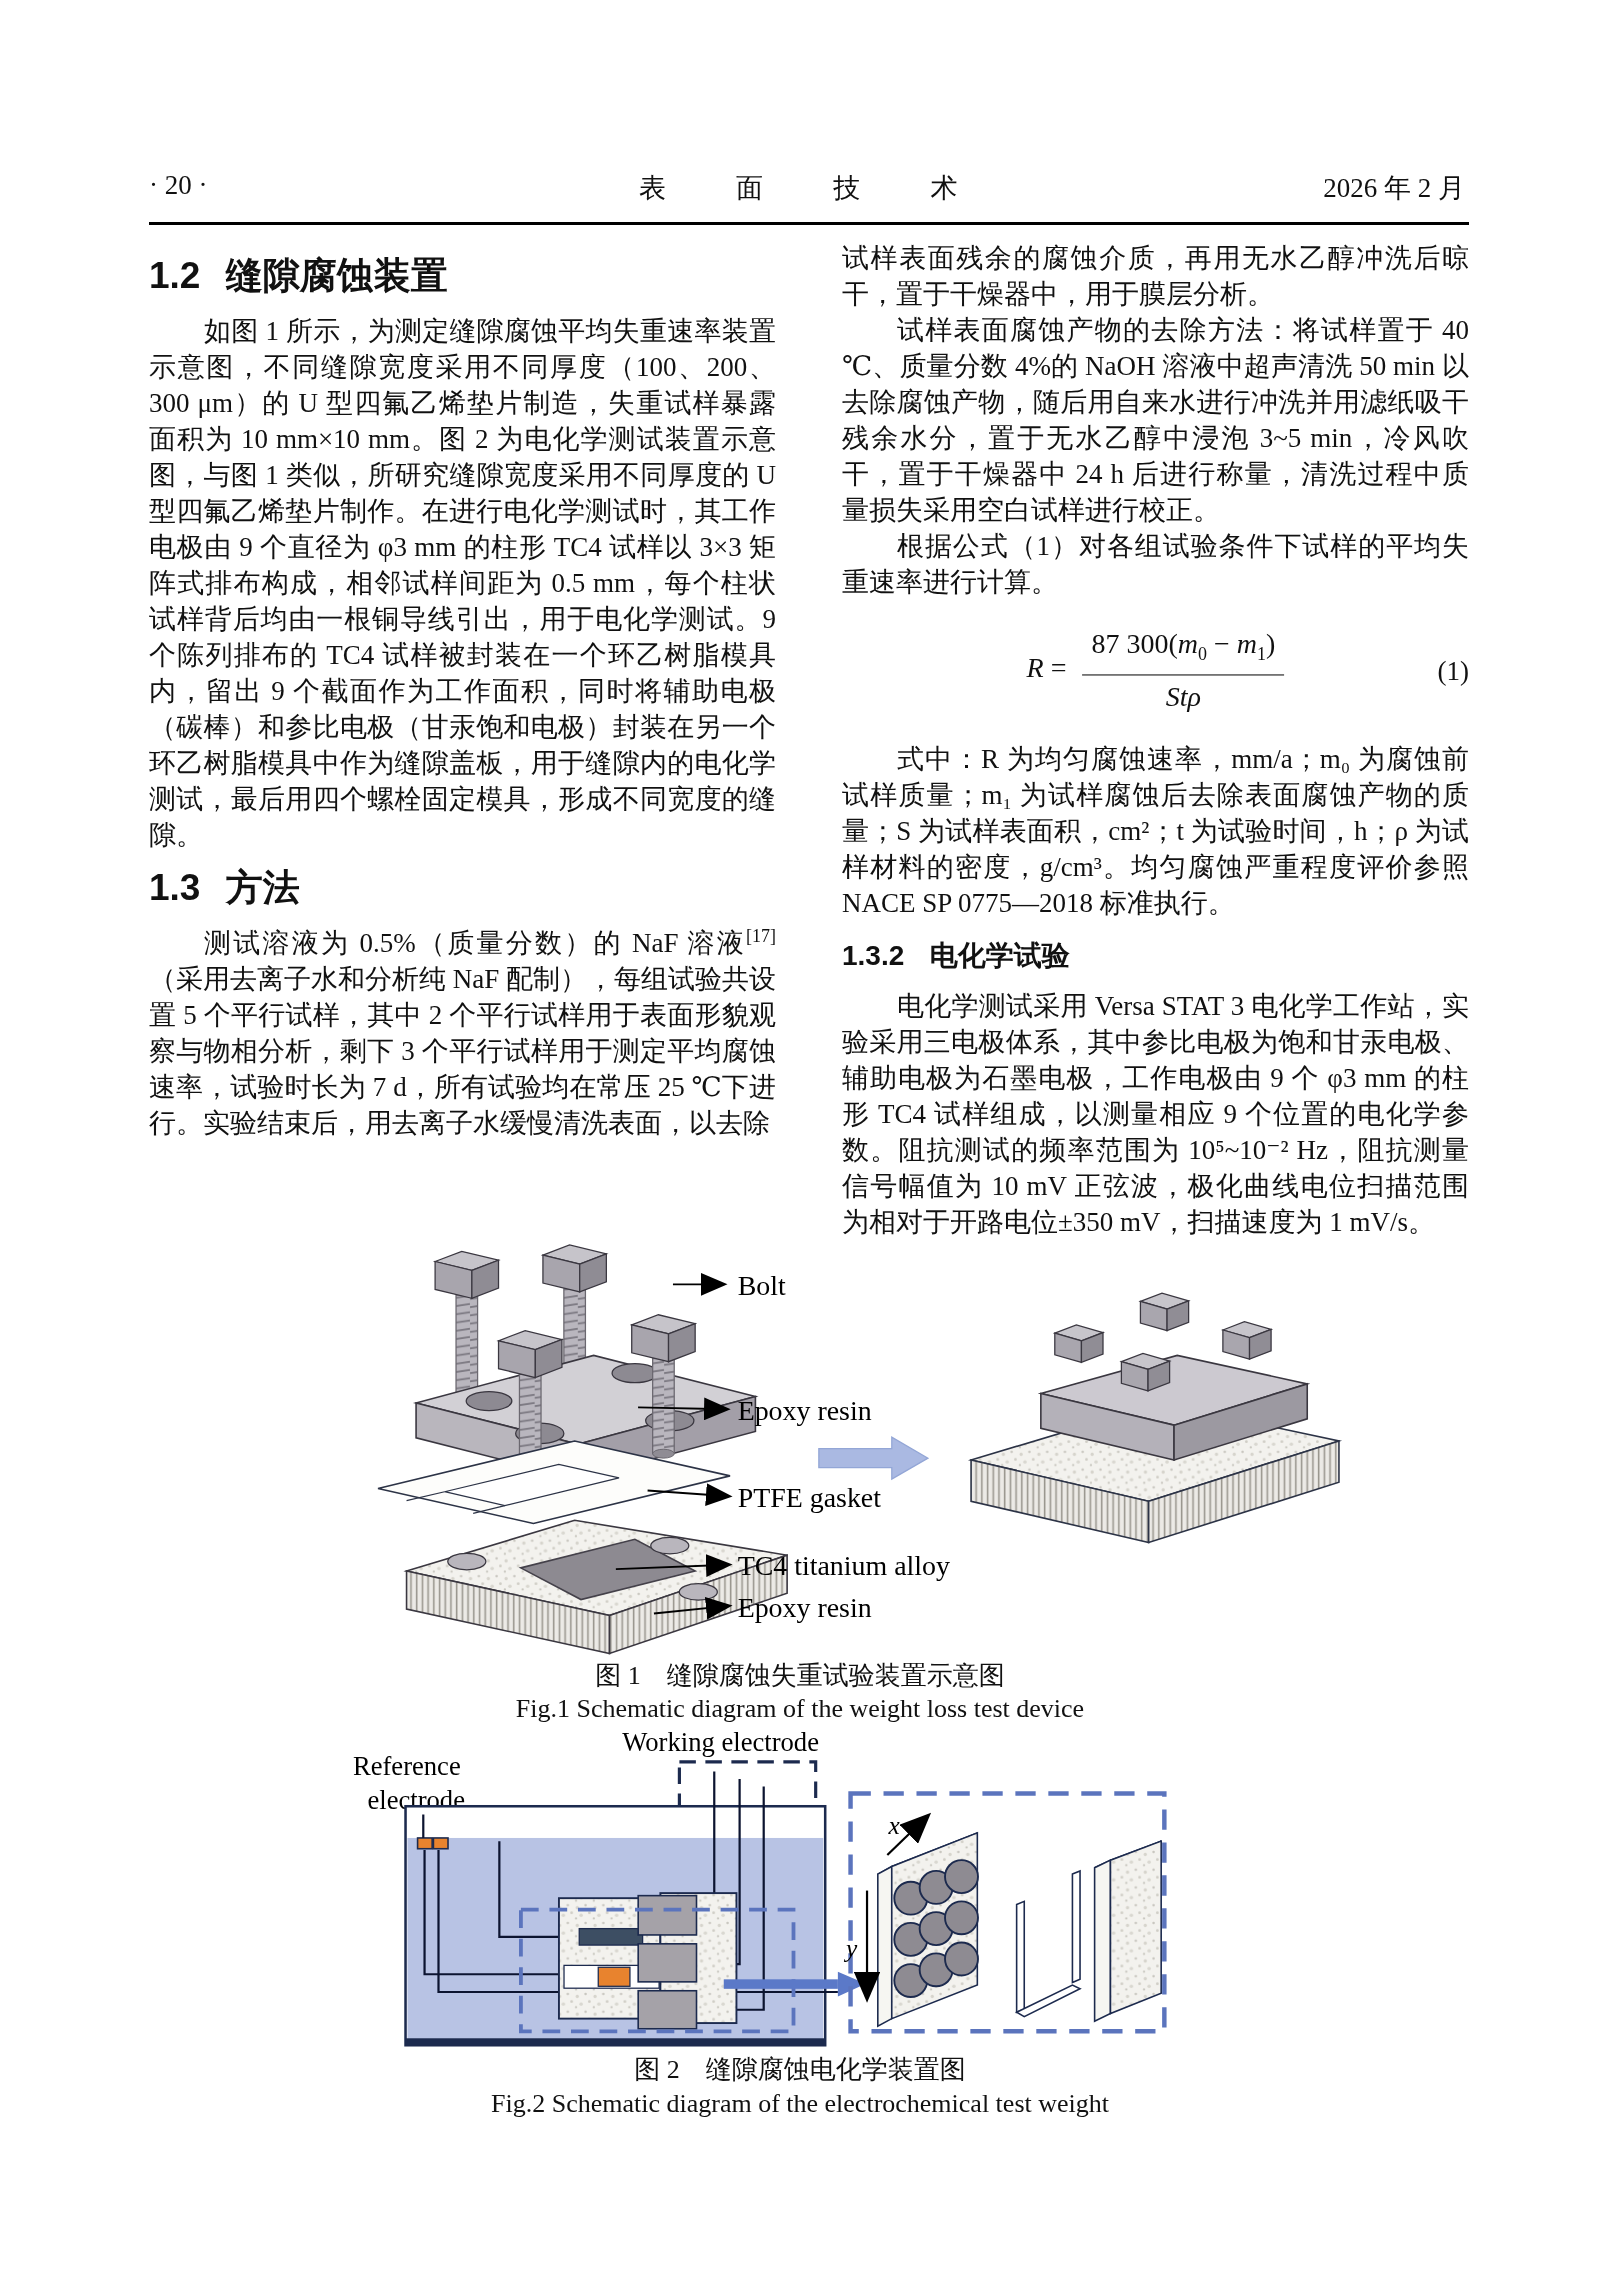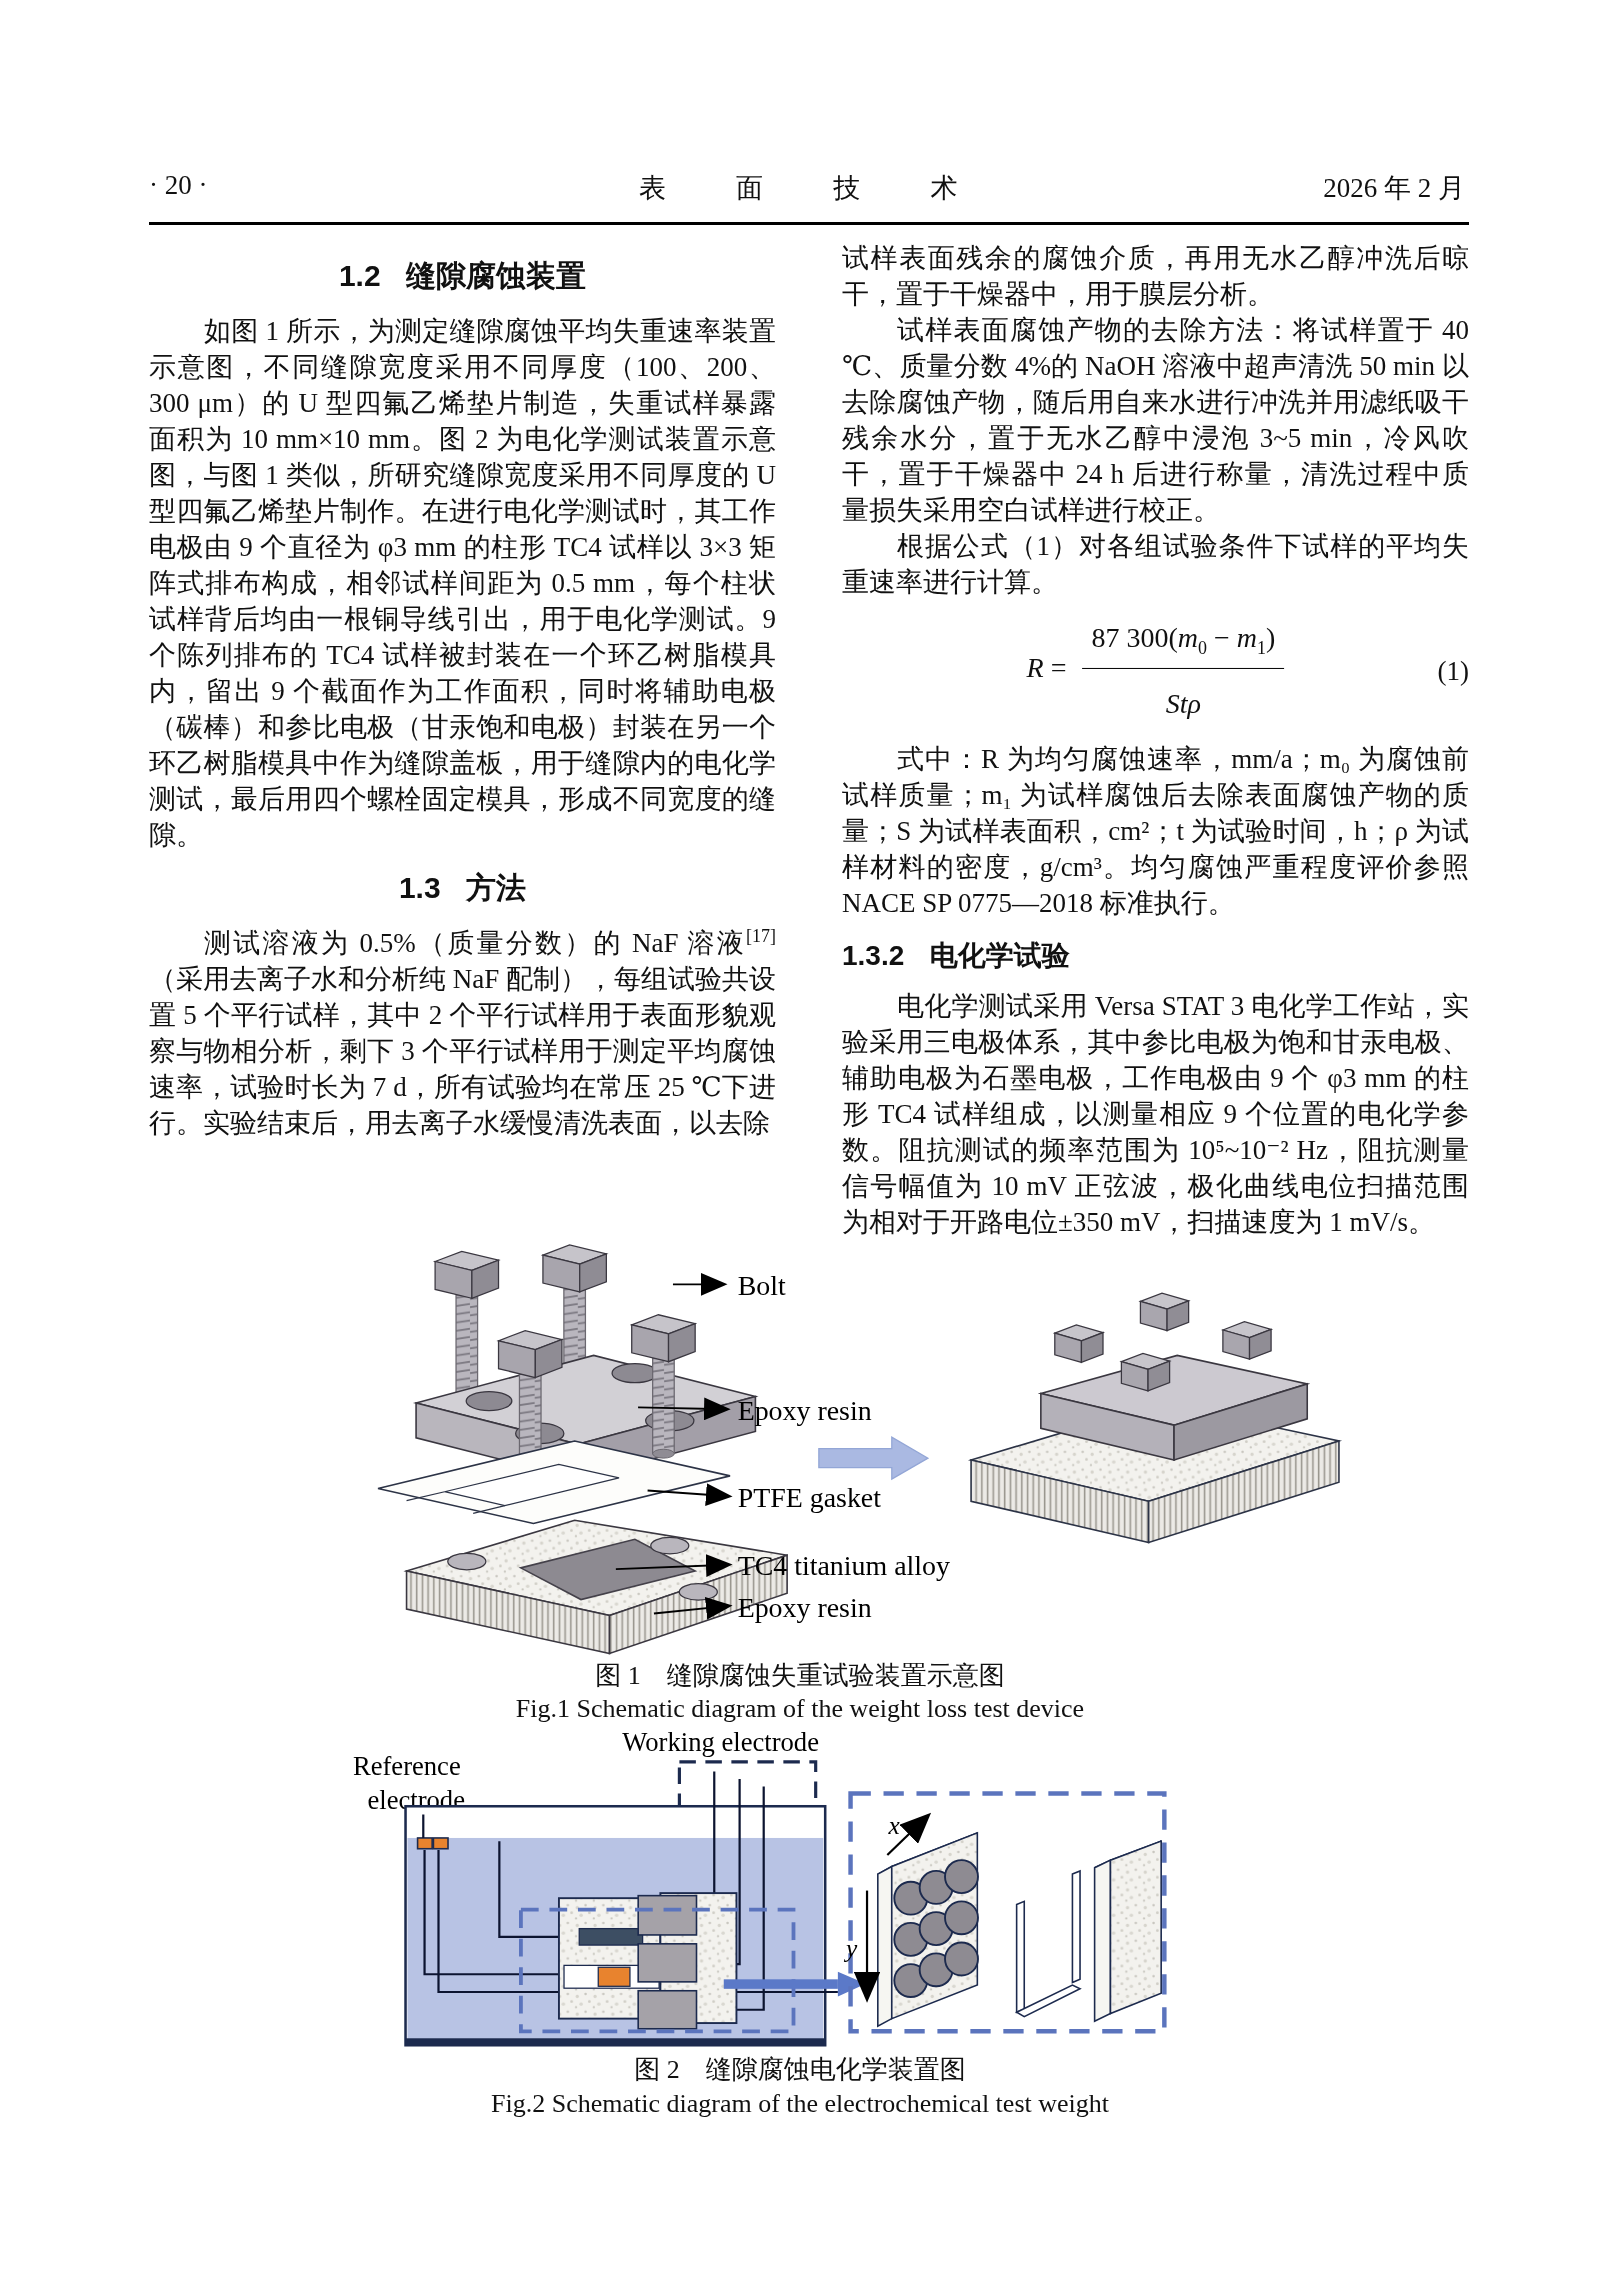--- a/index.html
+++ b/index.html
@@ -10,33 +10,33 @@
   .hdr .h-left{position:absolute;left:0;top:0;}
   .hdr .h-center{position:absolute;left:50%;transform:translateX(-50%);top:0;letter-spacing:21.6px;font-family:Liberation Mono, monospace;}
   .hdr .h-right{position:absolute;right:4px;top:0;}
   .hdr-rule{position:absolute;left:149px;top:222px;width:1320px;height:3.2px;background:#000;}
   
   .col{position:absolute;top:240px;width:627px;font-size:27px;line-height:36px;text-align:justify;}
   .col-l{left:149px;}
   .col-r{left:842px;}
   p{margin:0;}
   .indent{text-indent:55px;}
-  h2.sec{font-family:"Liberation Sans","DejaVu Sans",sans-serif;font-weight:bold;font-size:30px;
-         margin:16.5px 0 19px 0;line-height:37px;text-align:center;}
+  h2.sec{font-family:"Liberation Sans","DejaVu Sans",sans-serif;font-weight:bold;font-size:37px;
+         margin:16.5px 0 19px 0;line-height:37px;text-align:left;}
   h3.subsec{font-family:"Liberation Sans","DejaVu Sans",sans-serif;font-weight:bold;font-size:28px;
          margin:18px 0 15.2px 0;line-height:34px;text-align:left;}
   h2.sec .sp, h3.subsec .sp{display:inline-block;width:25.4px;}
   sup.cite{font-size:18px;vertical-align:super;line-height:0;}
   
   .formula-row{position:relative;margin:16.5px 0 16.5px 0;min-height:108px;}
   .f-center{position:absolute;left:50%;top:50%;transform:translate(-50%,-50%);white-space:nowrap;font-size:28px;}
   .f-var{font-style:italic;}
   .frac{display:inline-block;vertical-align:middle;text-align:center;margin-left:9px;}
   .frac .num{display:block;border-bottom:1.9px solid #000;padding:0 9px 2.5px 9px;}
-  .frac .den{display:block;padding-top:17px;}
+  .frac .den{display:block;padding-top:4px;}
   .frac sub{font-size:18px;}
   .eqno{position:absolute;right:0;top:50%;transform:translateY(-50%);font-size:27px;}
   
   .figsvg{position:absolute;}
   .figcap{position:absolute;left:0;width:1600px;text-align:center;font-size:26px;}
   svg text{font-family:"Liberation Serif","DejaVu Serif",serif;}
 </style>
 </head>
 <body>
 

